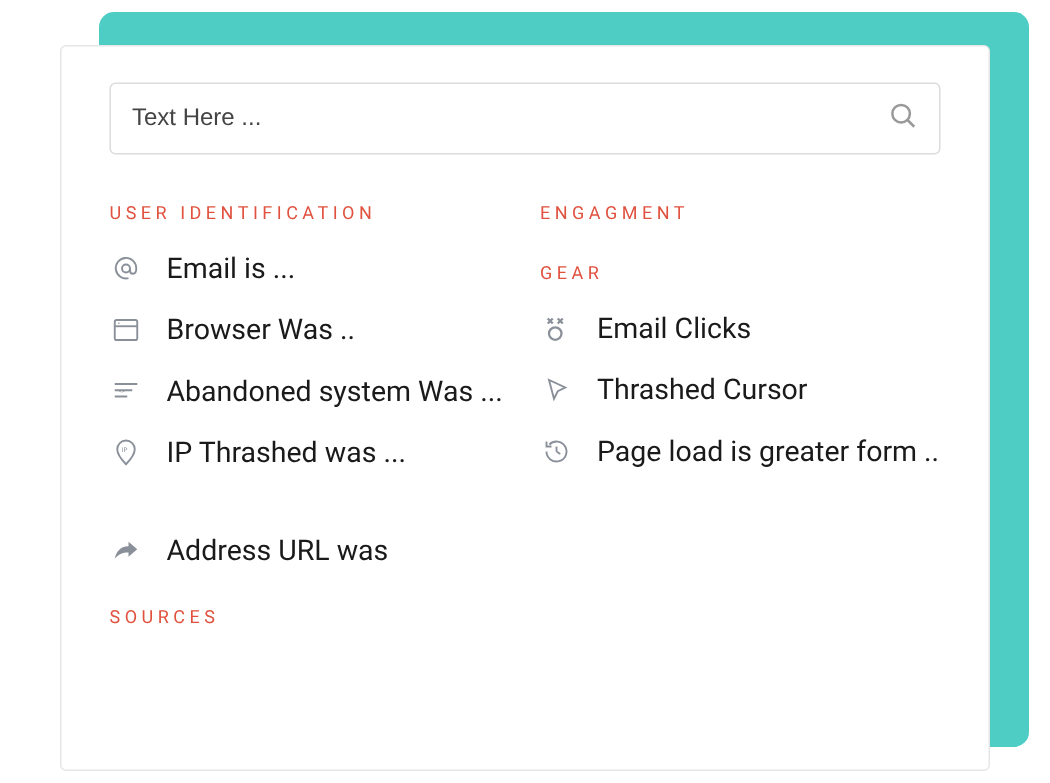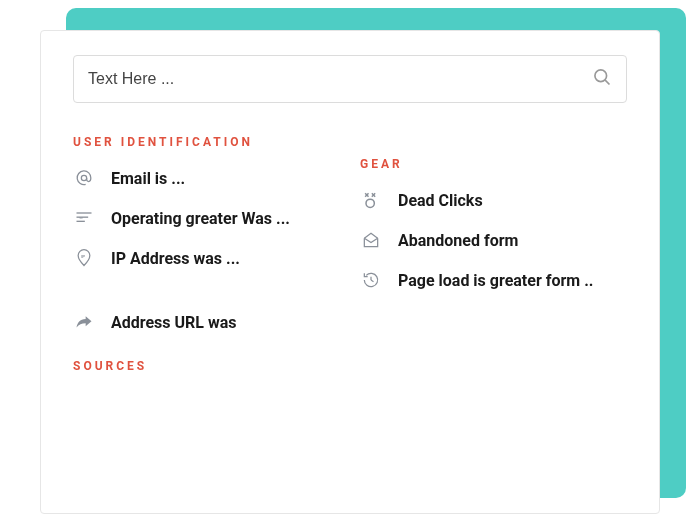--- a/index.html
+++ b/index.html
@@ -50,21 +50,20 @@
       font-size: 16px;
       color: #333;
       background: transparent;
     }
     .search-input::placeholder { color: #444; }
     .search-icon { color: #999; }
     .columns {
       display: flex;
       gap: 20px;
       flex: 1;
-      font-weight: bold;
     }
     .col { flex: 1; }
     .section-header {
       font-size: 12px;
       letter-spacing: 3px;
       color: #e0523f;
       text-transform: uppercase;
       margin-bottom: 18px;
       margin-top: 4px;
     }
@@ -80,21 +79,21 @@
       width: 22px;
       height: 22px;
       display: flex;
       align-items: center;
       justify-content: center;
       color: #8a9099;
       flex-shrink: 0;
     }
     .filter-item .icon svg { width: 20px; height: 20px; }
     .filter-label {
-      font-size: 16px;
+      font-size: 19px;
       color: #1a1a1a;
     }
     .sources-spacer { height: 24px; }
   </style>
 </head>
 <body>
 
 <div class="bg-accent"></div>
 
 <div class="panel">
@@ -118,87 +117,96 @@
       <div class="filter-item">
         <span class="icon">
           <svg viewBox="0 0 24 24" fill="none" stroke="currentColor" stroke-width="1.5">
             <circle cx="12" cy="12" r="3.2"></circle>
             <path d="M15.2 12v1.6c0 1.5 1 2.6 2.4 2.6 1.6 0 2.6-1.4 2.6-4.2A8.2 8.2 0 1 0 14 19.7"></path>
           </svg>
         </span>
         <span class="filter-label">Email is ...</span>
       </div>
 
+      <div class="filter-item">
+        <span class="icon">
+          <svg viewBox="0 0 24 24" fill="none" stroke="currentColor" stroke-width="1.5">
+            <rect x="3" y="4" width="18" height="16" rx="1.5"></rect>
+            <line x1="3" y1="9" x2="21" y2="9"></line>
+            <circle cx="6.3" cy="6.5" r="0.6" fill="currentColor" stroke="none"></circle>
+          </svg>
+        </span>
+        <span class="filter-label">Browser Was ..</span>
+      </div>
 
       <div class="filter-item">
         <span class="icon">
           <svg viewBox="0 0 24 24" fill="none" stroke="currentColor" stroke-width="1.6">
             <line x1="3" y1="6" x2="21" y2="6"></line>
             <line x1="3" y1="11" x2="17" y2="11"></line>
             <line x1="3" y1="16" x2="13" y2="16"></line>
             <text x="6" y="13" font-size="5" fill="currentColor" stroke="none">&lt;&gt;</text>
           </svg>
         </span>
-        <span class="filter-label">Operating greater Was ...</span>
+        <span class="filter-label">Abandoned system Was ...</span>
       </div>
 
       <div class="filter-item">
         <span class="icon">
           <svg viewBox="0 0 24 24" fill="none" stroke="currentColor" stroke-width="1.5">
             <path d="M12 21s7-7.2 7-12a7 7 0 1 0-14 0c0 4.8 7 12 7 12z"></path>
             <text x="8.6" y="11.5" font-size="5" fill="currentColor" stroke="none">IP</text>
           </svg>
         </span>
-        <span class="filter-label">IP Address was ...</span>
+        <span class="filter-label">IP Thrashed was ...</span>
       </div>
 
       <div class="sources-spacer"></div>
 
       <div class="filter-item">
         <span class="icon">
           <svg viewBox="0 0 24 24" fill="currentColor">
             <path d="M14 5l7 6-7 6v-3.5c-5 0-8 1.5-11 5 1-5 4-10 11-10V5z"></path>
           </svg>
         </span>
         <span class="filter-label">Address URL was</span>
       </div>
 
       <div class="section-header inside">SOURCES</div>
     </div>
 
     <div class="col">
 
+      <div class="section-header">ENGAGMENT</div>
 
 
       <div class="section-header inside">GEAR</div>
 
       <div class="filter-item">
         <span class="icon">
           <svg viewBox="0 0 24 24" fill="none" stroke="currentColor" stroke-width="1.8">
             <line x1="5" y1="4" x2="9" y2="8"></line>
               <line x1="9" y1="4" x2="5" y2="8"></line>
             <line x1="13" y1="4" x2="17" y2="8"></line>
               <line x1="17" y1="4" x2="13" y2="8"></line>
             <circle cx="11" cy="16" r="5"></circle>
           </svg>
         </span>
-        <span class="filter-label">Dead Clicks</span>
-      </div>
-
-
-      <div class="filter-item">
-        <span class="icon">
-          <svg viewBox="0 0 24 24" fill="none" stroke="currentColor" stroke-width="1.5">
-            <path d="M4 10v10h16V10"></path>
-              <path d="M4 10l8-6 8 6"></path>
-              <path d="M4 10l8 5 8-5"></path>
-          </svg>
-        </span>
-        <span class="filter-label">Abandoned form</span>
-      </div>
+        <span class="filter-label">Email Clicks</span>
+      </div>
+
+      <div class="filter-item">
+        <span class="icon">
+          <svg viewBox="0 0 24 24" fill="none" stroke="currentColor" stroke-width="1.5">
+            <path d="M6 4l4 15 3-6 6-3L6 4z"></path>
+          </svg>
+        </span>
+        <span class="filter-label">Thrashed Cursor</span>
+      </div>
+
 
 
       <div class="filter-item">
         <span class="icon">
           <svg viewBox="0 0 24 24" fill="none" stroke="currentColor" stroke-width="1.5">
             <path d="M4 12a8 8 0 1 0 2.3-5.6"></path>
               <polyline points="4 4 4 8 8 8"></polyline>
             <line x1="12" y1="8" x2="12" y2="12"></line>
               <line x1="12" y1="12" x2="15" y2="14"></line>
           </svg>

